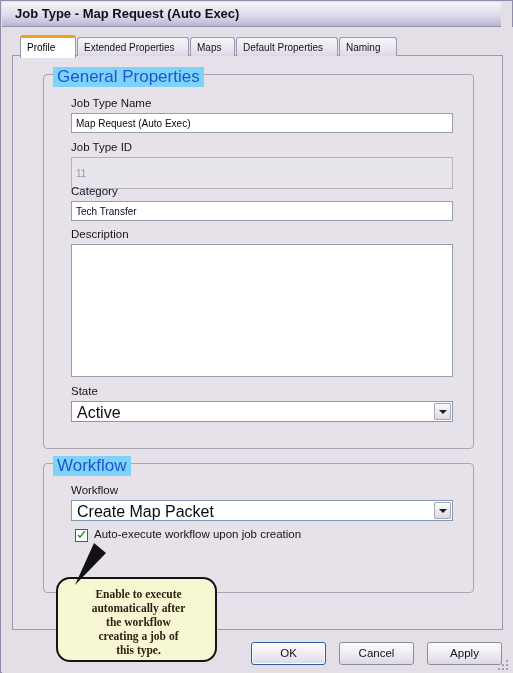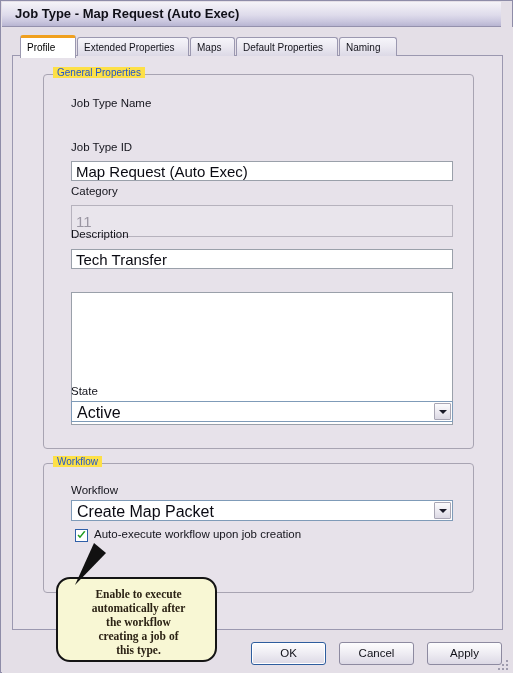--- a/index.html
+++ b/index.html
@@ -120,47 +120,46 @@
     position: absolute;
     box-sizing: border-box;
     border: 1px solid #a8a4b2;
     border-radius: 4px;
     background: transparent;
   }
   .groupbox > .gb-label {
     position: absolute;
     top: -8px;
     left: 9px;
-    background: #fde047;
+    background: #7dd3fc;
     padding: 0 4px;
-    font-size: 10px;
+    font-size: 17px;
     color: #2155cc;
     white-space: nowrap;
   }
 
   
   .field-label {
     position: absolute;
     font-size: 11.5px;
     color: #14141c;
     white-space: nowrap;
   }
 
   
   .textbox {
     position: absolute;
     box-sizing: border-box;
     background: #ffffff;
     border: 1px solid #9aa0aa;
     font-family: "Liberation Sans", sans-serif;
-    font-size: 15px;
+    font-size: 10px;
     color: #0a0a12;
     padding: 1px 4px;
     outline: none;
-    margin-top: 48px;
   }
   .textbox.readonly {
     background: #e9e5ec;
     border: 1px solid #b6b2bd;
     color: #9b97a3;
   }
   textarea.textbox {
     resize: none;
     padding: 2px 4px;
   }

